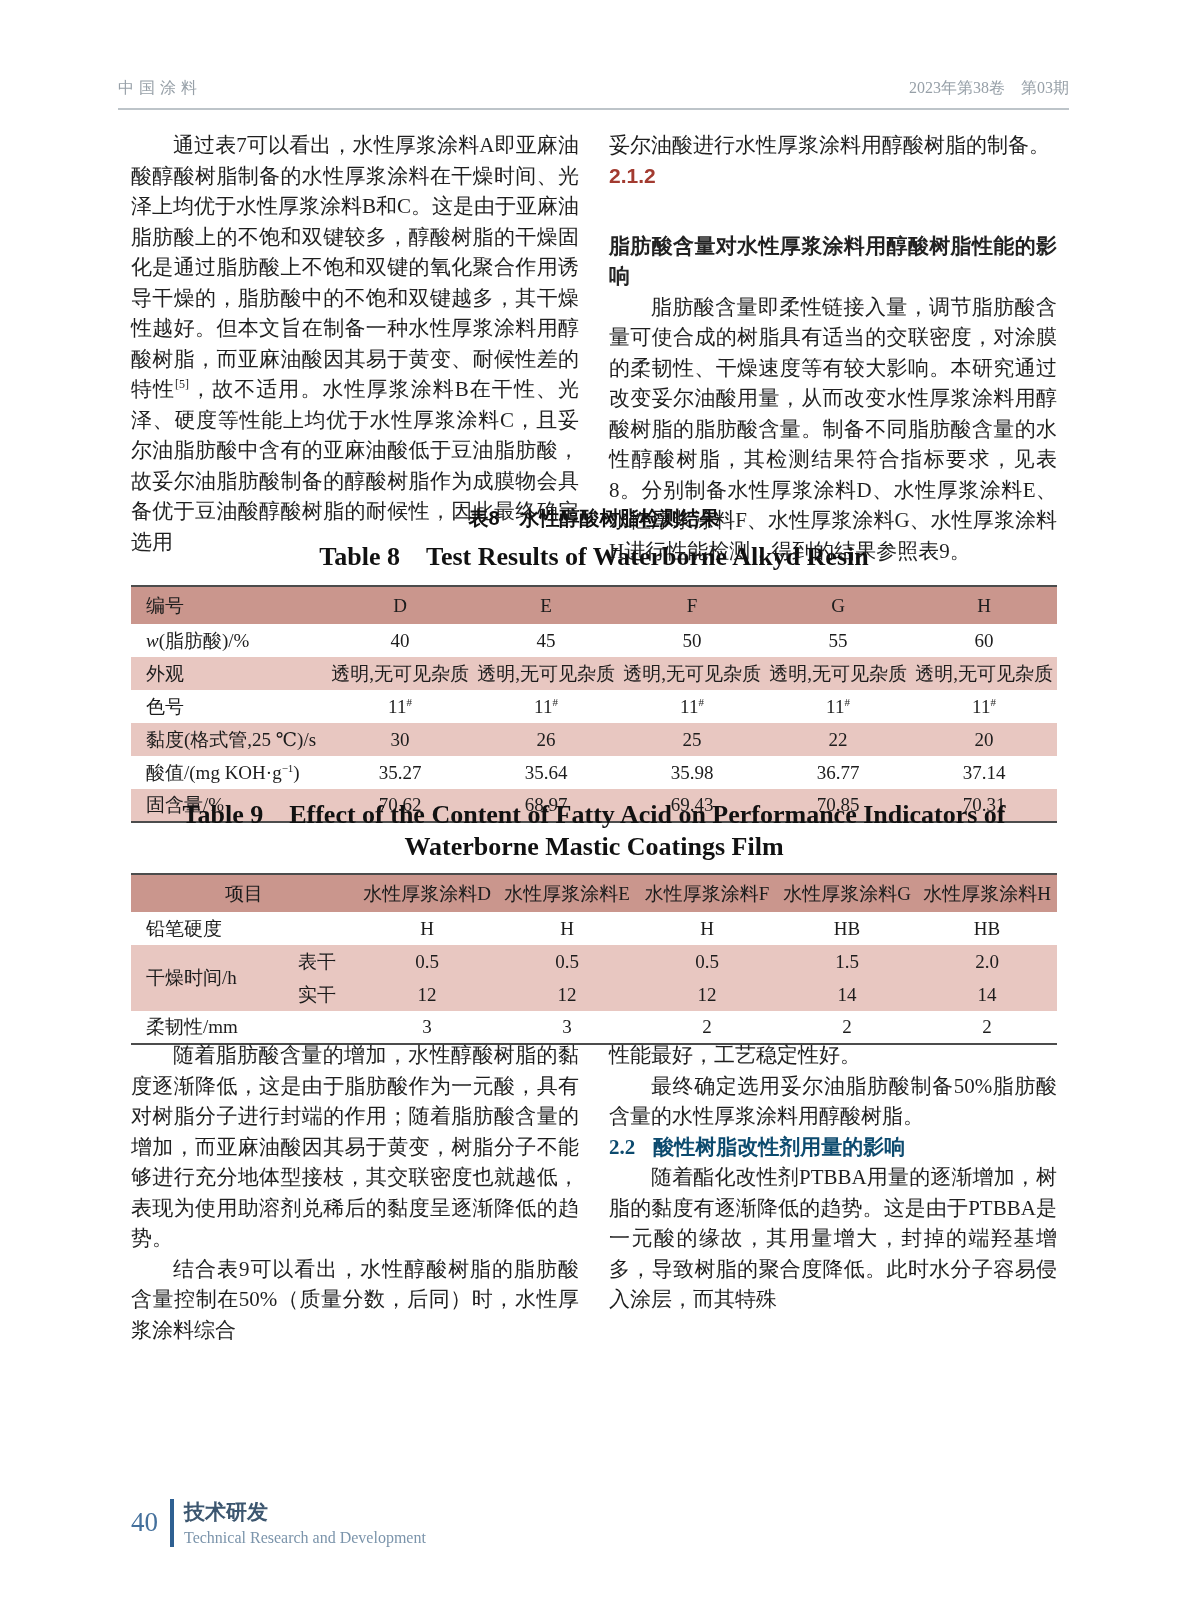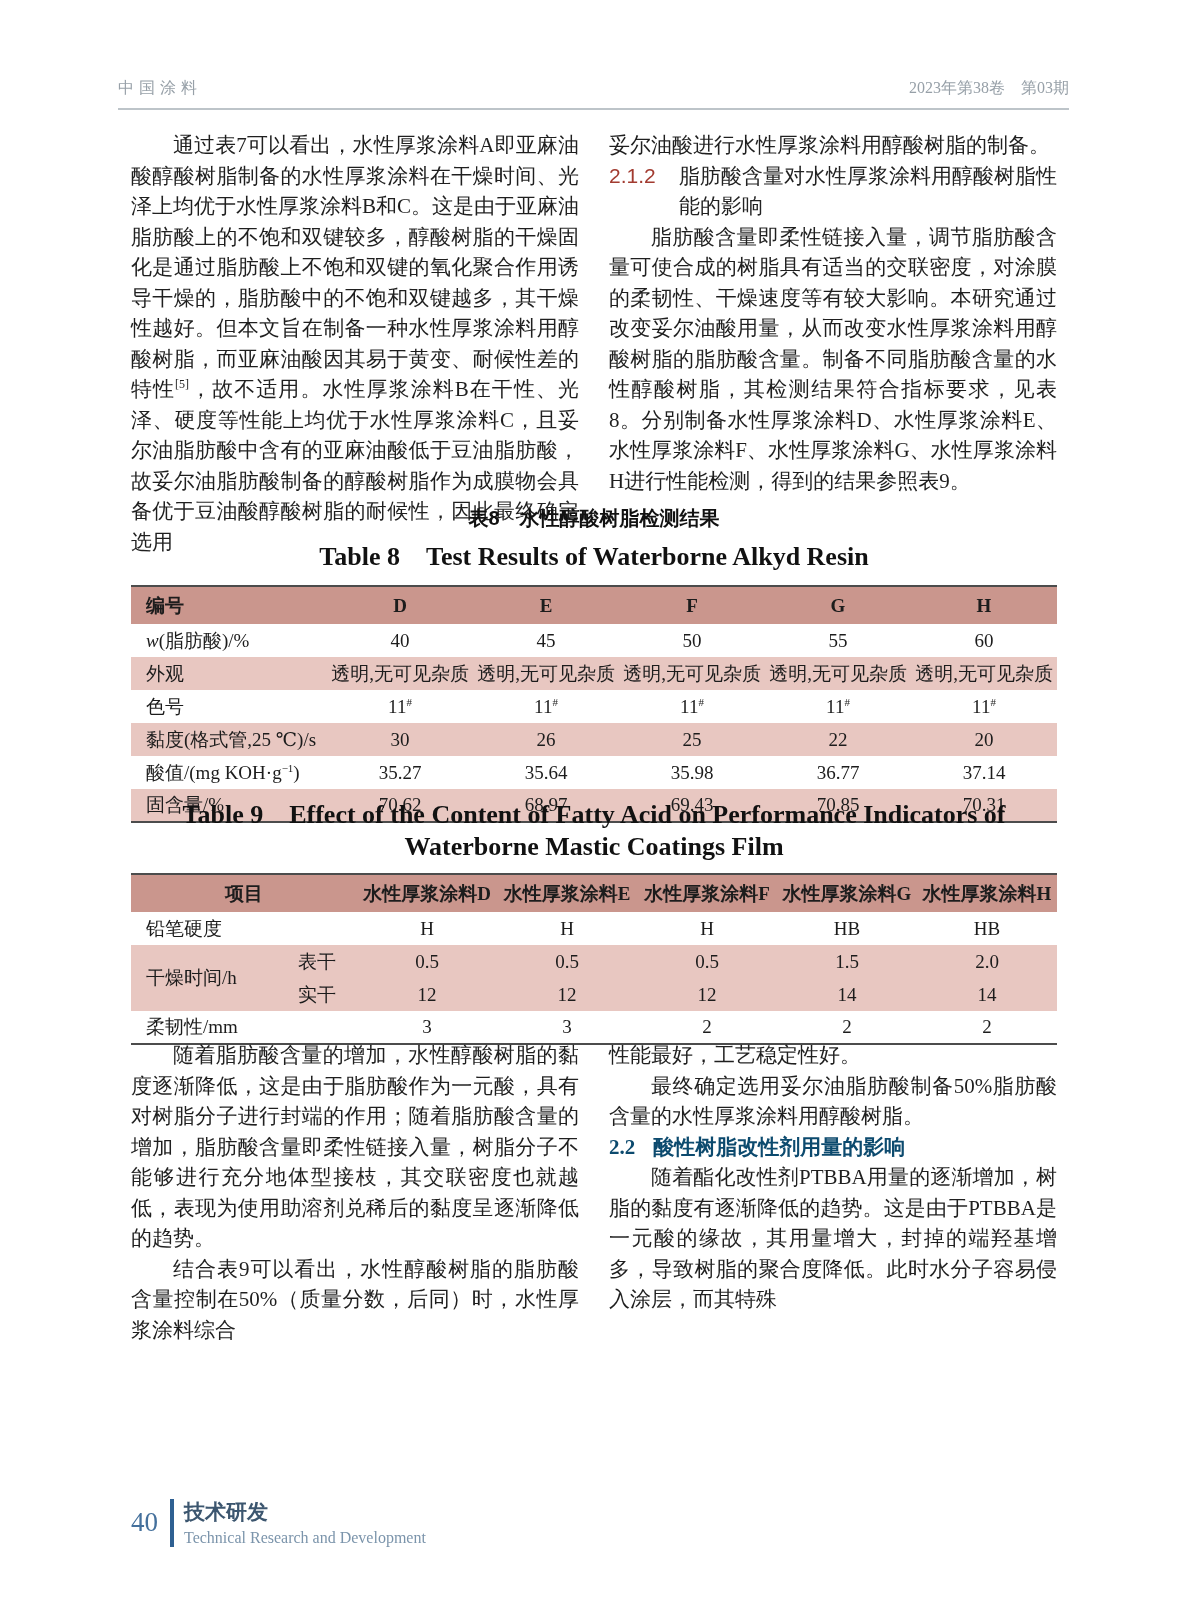--- a/index.html
+++ b/index.html
@@ -24,21 +24,21 @@
   }
 
   
   .cols { position:absolute; left:131px; width:926px; display:flex; gap:30px; }
   .cols.top { top:130px; }
   .cols.bottom { top:1040px; }
   .col { width:448px; font-size:21px; line-height:30.5px; text-align:justify; }
   .col p { text-align:justify; }
   .col p.ind { text-indent:2em; }
 
-  .h3line { display:flex; font-weight:normal; font-family:"Liberation Sans","DejaVu Sans",sans-serif; }
+  .h3line { display:flex; font-weight:bold; font-family:"Liberation Sans","DejaVu Sans",sans-serif;flex-direction:column; }
   .h3line .h-num { color:#a23b30; width:70px; flex:0 0 70px; }
   .h3line .h-text { color:#222; }
   .h2line { font-weight:bold; font-family:Liberation Serif, serif; color:#0c4a6e; }
   .h2line .h-num { margin-right:18px; }
 
   sup.ref { font-size:12px; vertical-align:super; line-height:0; }
 
   
   .tblock { position:absolute; left:131px; width:926px; }
   .tblock.t8 { top:505px; }
@@ -48,21 +48,21 @@
     font-family:"Liberation Sans","DejaVu Sans",sans-serif; color:#111;
   }
   .tbl-title-en {
     text-align:center; font-weight:bold; font-size:26px; margin-top:7px; color:#111;
   }
   table { width:100%; border-collapse:collapse; margin-top:11px;
           border-top:2px solid #4c4c4c; border-bottom:2px solid #4c4c4c;
           font-size:19px; color:#1c1c1c; }
   th, td { font-weight:normal; text-align:center; height:33px; padding:0 2px; }
   tr.head-row { background:#ca968d; }
-  tr.head-row th { height:38px;font-weight:bold; }
+  tr.head-row th { height:38px; }
   tr.pink { background:#e8c7c1;padding-left:43px; }
   td.lbl, th.lbl { text-align:left; padding-left:15px; }
   td sup, th sup { font-size:11px; vertical-align:super; line-height:0; }
   td i { font-style:italic; }
 
   
   .pg-footer { position:absolute; top:1498px; left:131px; display:flex; align-items:center; }
   .pg-num { font-size:27px; color:#44709c; margin-right:12px; }
   .foot-bar { width:4px; height:48px; background:#2e6092; margin-right:10px; }
   .foot-sec .sec-cn {
@@ -222,21 +222,21 @@
         <td>2</td>
         <td>2</td>
         <td>2</td>
       </tr>
     </tbody>
       </table>
   </div>
 
   <div class="cols bottom">
     <div class="col">
-      <p class="ind">随着脂肪酸含量的增加，水性醇酸树脂的黏度逐渐降低，这是由于脂肪酸作为一元酸，具有对树脂分子进行封端的作用；随着脂肪酸含量的增加，脂肪酸含量即柔性链接入量，树脂分子不能够进行充分地体型接枝，其交联密度也就越低，表现为使用助溶剂兑稀后的黏度呈逐渐降低的趋势。</p>
+      <p class="ind">随着脂肪酸含量的增加，水性醇酸树脂的黏度逐渐降低，这是由于脂肪酸作为一元酸，具有对树脂分子进行封端的作用；随着脂肪酸含量的增加，而亚麻油酸因其易于黄变，树脂分子不能够进行充分地体型接枝，其交联密度也就越低，表现为使用助溶剂兑稀后的黏度呈逐渐降低的趋势。</p>
       <p class="ind">结合表9可以看出，水性醇酸树脂的脂肪酸含量控制在50%（质量分数，后同）时，水性厚浆涂料综合</p>
     </div>
     <div class="col">
       <p>性能最好，工艺稳定性好。</p>
       <p class="ind">最终确定选用妥尔油脂肪酸制备50%脂肪酸含量的水性厚浆涂料用醇酸树脂。</p>
       <div class="h2line">
         <span class="h-num">2.2</span><span class="h-text">酸性树脂改性剂用量的影响</span>
       </div>
       <p class="ind">随着酯化改性剂PTBBA用量的逐渐增加，树脂的黏度有逐渐降低的趋势。这是由于PTBBA是一元酸的缘故，其用量增大，封掉的端羟基增多，导致树脂的聚合度降低。此时水分子容易侵入涂层，而其特殊</p>
     </div>

